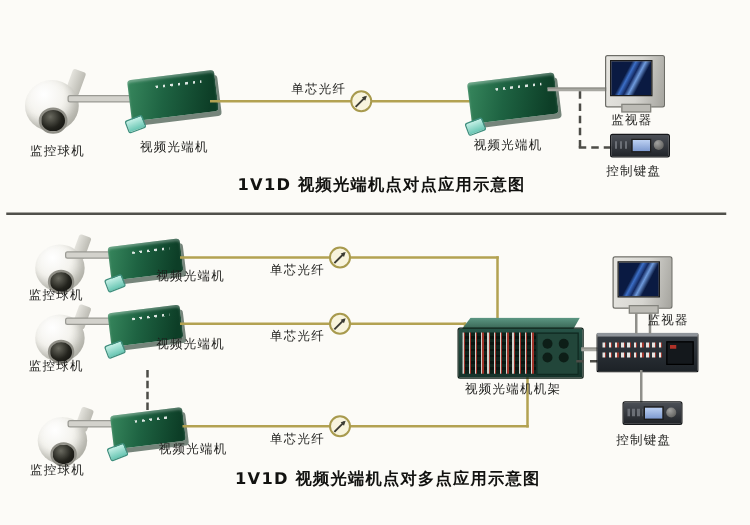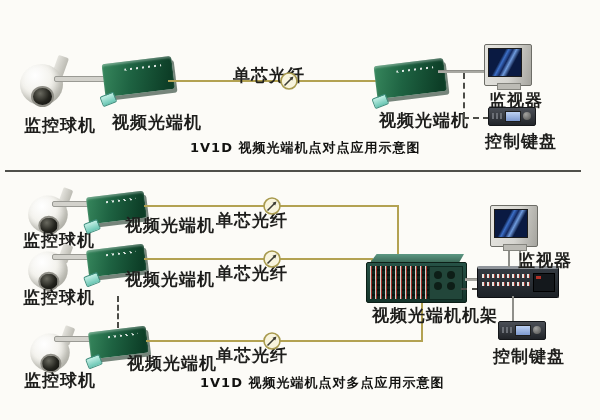--- a/index.html
+++ b/index.html
@@ -9,21 +9,21 @@
   
   .fiber{position:absolute;height:2px;background:#b3a252;}
   .vfiber{position:absolute;width:2px;background:#b3a252;}
   .gline{position:absolute;height:2px;background:#a8a8a2;border-top:1px solid #8e8e88;}
   .cable{position:absolute;height:4px;background:#d3d2cc;border:1px solid #9a9a94;border-radius:2px;}
   .dashv{position:absolute;width:0;border-left:2px dashed #4c4c47;}
   .dashh{position:absolute;height:0;border-top:2px dashed #4c4c47;}
   .vgline{position:absolute;width:2px;background:#8f8f8a;}
   .divider{position:absolute;height:2px;background:#50504b;}
   
-  .lbl{position:absolute;font-size:17px;font-weight:bold;color:#1e1e1c;
+  .lbl{position:absolute;font-size:10px;font-weight:normal;color:#1e1e1c;
        white-space:nowrap;letter-spacing:1px;}
   .caption{position:absolute;font-size:13px;font-weight:bold;color:#121210;
        white-space:nowrap;letter-spacing:1px;}
   
   .cam{position:absolute;width:54px;height:52px;}
   .cam .mount{position:absolute;right:8px;top:-2px;width:11px;height:20px;
        background:linear-gradient(90deg,#e4e3dd,#bcbbb3);border-radius:2px;
        transform:rotate(20deg);}
   .cam .dome{position:absolute;left:0;top:6px;width:43px;height:41px;border-radius:50%;
        background:radial-gradient(circle at 35% 28%,#ffffff 0%,#f4f3ee 40%,#d6d5cd 75%,#b5b4ac 100%);
@@ -238,16 +238,16 @@
     <div class="lbl" style="left:518px;top:249px;">监视器</div>
 
     <div class="vgline" style="left:512px;top:296px;height:26px;"></div>
     <div class="keyb" style="left:498px;top:321px;">
       <div class="keys"></div>
       <div class="lcd"></div>
       <div class="stick"></div>
     </div>
     <div class="lbl" style="left:493px;top:345px;">控制键盘</div>
 
-    <div class="caption" style="left:200px;top:374px;">1V1D 视频光端机点对多点应用示意图</div>
+    <div class="caption" style="left:188px;top:374px;">1V1D 视频光端机点对多点应用示意图</div>
   </div>
 
 </div>
 
 </body></html>

